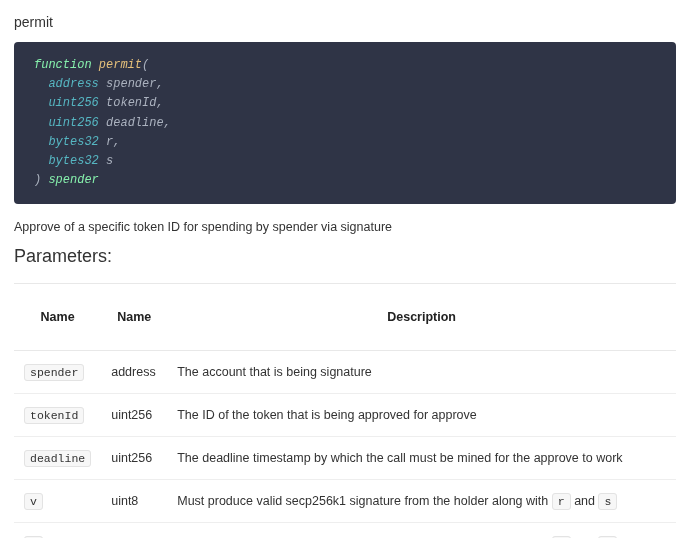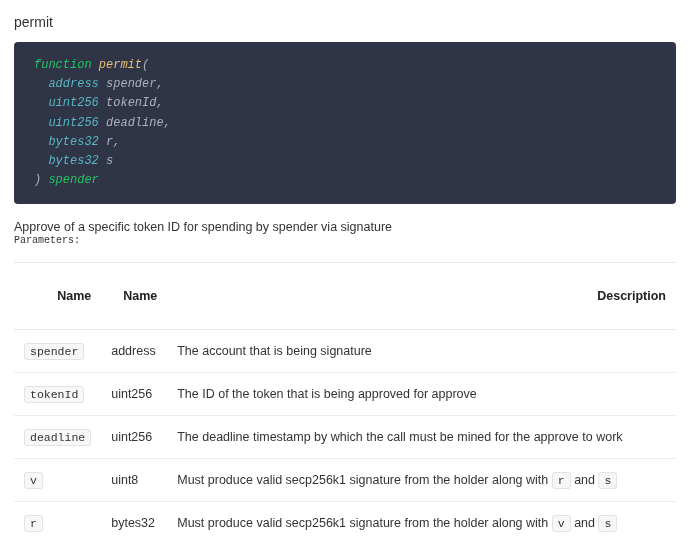--- a/index.html
+++ b/index.html
@@ -23,43 +23,42 @@
       border-radius: 4px;
       padding: 14px 20px;
       font-family: "SFMono-Regular", Consolas, "Liberation Mono", Menlo, monospace;
       font-size: 12px;
       line-height: 1.6;
       color: #abb2bf;
       margin-bottom: 16px;
       font-style: italic;
     }
     .code-line { white-space: pre; }
-    .kw { color: #22c55e; }
+    .kw { color: #86efac; }
     .fn { color: #e5c07b; }
     .type { color: #56b6c2; }
     .param { color: #abb2bf; }
     .punc { color: #abb2bf; }
     .description {
       font-size: 12.5px;
       color: #333;
-      margin-bottom: 1px;
+      margin-bottom: 12px;
     }
     .params-label {
-      font-size: 10px;
+      font-size: 18px;
       color: #333;
       margin-bottom: 16px;
-      font-family: Liberation Mono, monospace;
     }
     table {
       width: 100%;
       border-collapse: collapse;
       font-size: 12.5px;
     }
     th {
-      text-align: right;
+      text-align: center;
       font-weight: 600;
       padding: 26px 10px;
       border-bottom: 1px solid #e8e8e8;
       border-top: 1px solid #e8e8e8;
       color: #222;
     }
     td {
       padding: 14px 10px;
       border-bottom: 1px solid #eee;
       color: #333;

